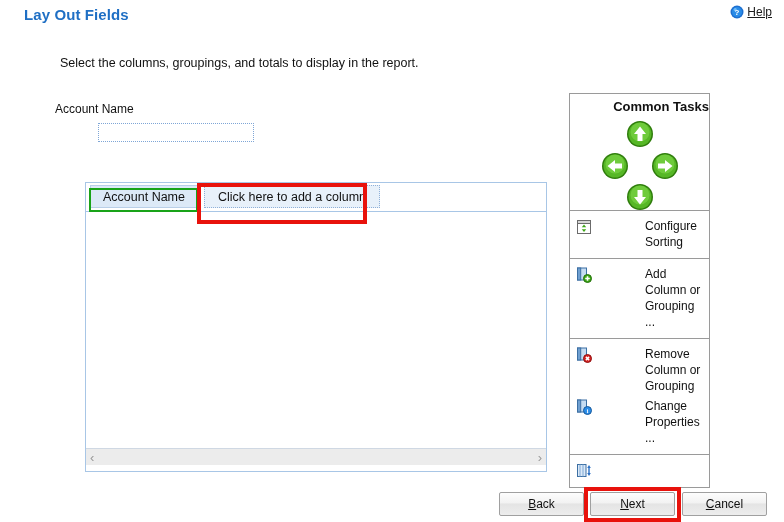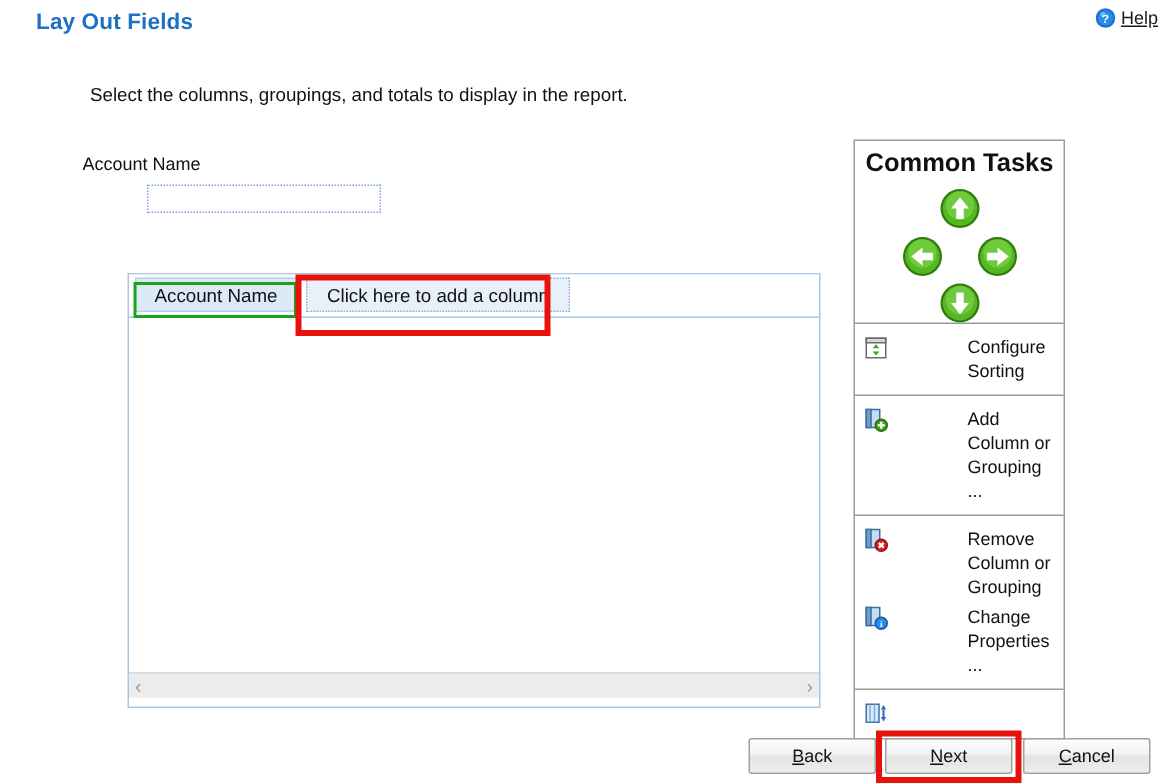--- a/index.html
+++ b/index.html
@@ -179,24 +179,25 @@
   #common-tasks {
     position: absolute;
     left: 569px;
     top: 93px;
     width: 141px;
     border: 1px solid #9a9a9a;
     background: #ffffff;
     box-sizing: border-box;
   }
   #common-tasks-title {
-    font-size: 17px;
+    font-size: 13px;
     font-weight: bold;
     color: #111;
     padding: 5px 0 0 7px;
+    text-align: right;
   }
   #dpad {
     position: relative;
     height: 96px;
   }
   .arrow-btn {
     position: absolute;
     width: 28px;
     height: 28px;
     cursor: pointer;

